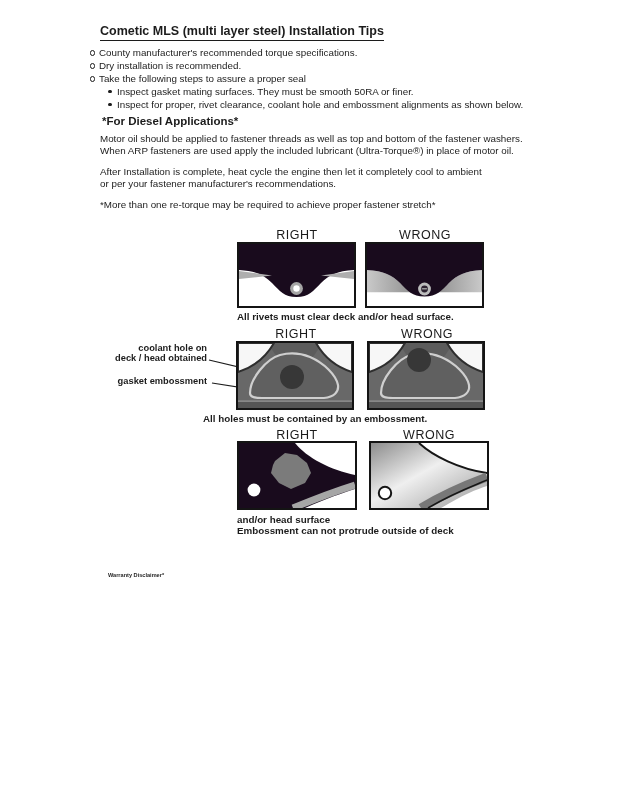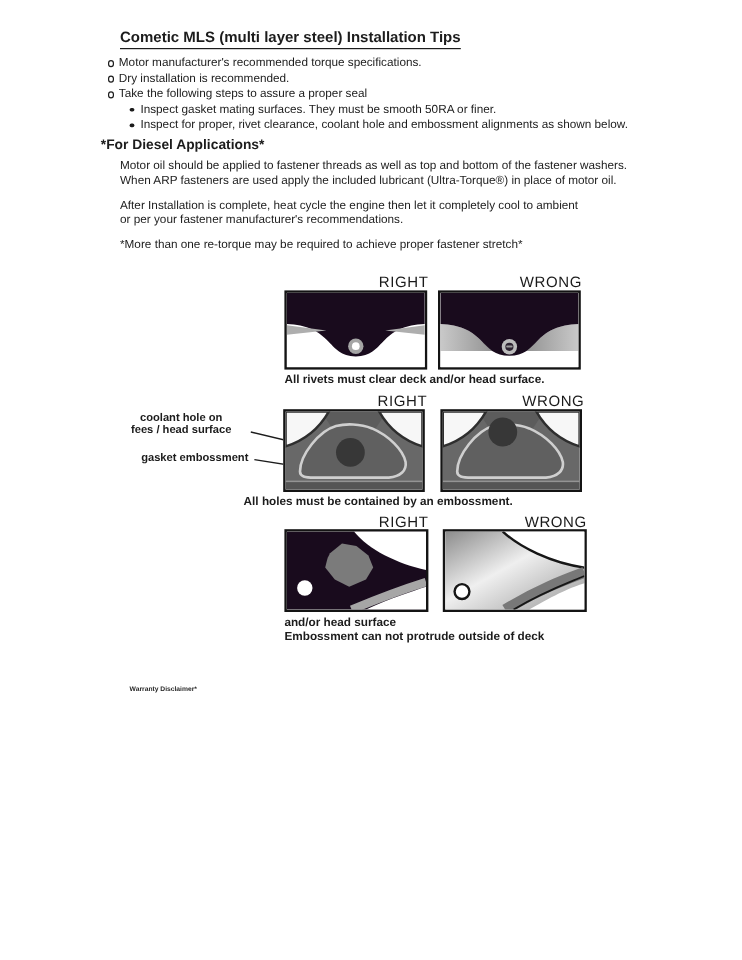--- a/index.html
+++ b/index.html
@@ -15,45 +15,45 @@
   .tip { position:relative; padding-left:9px; white-space:nowrap; }
   .tip::before {
     content:""; position:absolute; left:0; top:4.2px; width:3.4px; height:3.4px;
     border:0.9px solid #1c1c1c; border-radius:50%; background:#fff;
   }
   .tip-sub { position:relative; margin-left:18px; padding-left:9px; white-space:nowrap; }
   .tip-sub::before {
     content:""; position:absolute; left:0; top:4.6px; width:3.8px; height:3.8px;
     background:#1c1c1c; border-radius:50%;
   }
-  .diesel-heading { position:absolute; left:84px; top:115px; font-size:11.5px; font-weight:bold; }
+  .diesel-heading { position:absolute; left:102px; top:115px; font-size:11.5px; font-weight:bold; }
   .diesel-body { position:absolute; left:100px; top:133px; font-size:9.8px; line-height:12px; }
   .diesel-body .para { margin-bottom:9px; }
   .diesel-body .line { white-space:nowrap; }
 
-  .fig-label { position:absolute; width:120px; text-align:right; font-size:12.5px; letter-spacing:.5px; color:#1a1a1a; }
+  .fig-label { position:absolute; width:120px; text-align:center; font-size:12.5px; letter-spacing:.5px; color:#1a1a1a; }
   .fig-box { position:absolute; border:2.5px solid #141414; background:#fff; line-height:0; }
   .fig-caption { position:absolute; font-size:9.8px; font-weight:bold; white-space:nowrap; }
   .fig2-side-label { position:absolute; left:95px; width:112px; text-align:right; font-size:9.3px; font-weight:bold; line-height:9.5px; }
   .pointer-overlay { position:absolute; left:205px; top:352px; width:95px; height:45px; }
   .page-number { position:absolute; left:386px; top:760px; font-size:13.5px; color:#8b5cf6; }
 
   .disclaimer { position:absolute; left:108px; top:572px; width:430px; font-size:5.6px; line-height:6.5px; color:#262626; }
   .disclaimer .dh { font-weight:bold; margin-bottom:6px; }
   .disclaimer .dp { margin-bottom:6.5px; }
 </style>
 </head>
 <body>
 
 <div class="page">
 
   <div class="title">Cometic MLS (multi layer steel) Installation Tips</div>
 
   <div class="tips">
-    <div class="tip"><span>Motor manufacturer's recommended torque specifications.</span></div>
+    <div class="tip"><span>County manufacturer's recommended torque specifications.</span></div>
     <div class="tip"><span>Dry installation is recommended.</span></div>
     <div class="tip"><span>Take the following steps to assure a proper seal</span></div>
     <div class="tip-sub"><span>Inspect gasket mating surfaces.  They must be smooth 50RA or finer.</span></div>
     <div class="tip-sub"><span>Inspect for proper, rivet clearance, coolant hole and embossment alignments as shown below.</span></div>
   </div>
 
   <div class="diesel-heading">*For Diesel Applications*</div>
 
   <div class="diesel-body">
     <div class="para">
@@ -104,23 +104,23 @@
       <circle cx="57.5" cy="45" r="3.4" fill="#2c2230"></circle>
       <rect x="54.8" y="44" width="5.4" height="1.6" rx="0.8" fill="#9a9a9a"></rect>
     </svg>
   </div>
 
   <div class="fig-caption" style="left:237px; top:311px;">All rivets must clear deck and/or head surface.</div>
 
   <div class="fig-label" style="left:236px; top:327px;">RIGHT</div>
   <div class="fig-label" style="left:367px; top:327px;">WRONG</div>
 
-  <div class="fig2-side-label" style="top:344px;text-align:center;">
+  <div class="fig2-side-label" style="top:344px;">
     <div>coolant hole on</div>
-    <div>fees / head surface</div>
+    <div>deck / head obtained</div>
   </div>
   <div class="fig2-side-label" style="top:377px;">
     <div>gasket embossment</div>
   </div>
 
   <svg class="pointer-overlay" viewBox="0 0 95 45">
     <line x1="4" y1="8" x2="88" y2="28" stroke="#1c1c1c" stroke-width="1.2"></line>
     <line x1="7" y1="31" x2="58" y2="39" stroke="#1c1c1c" stroke-width="1.2"></line>
   </svg>
 

